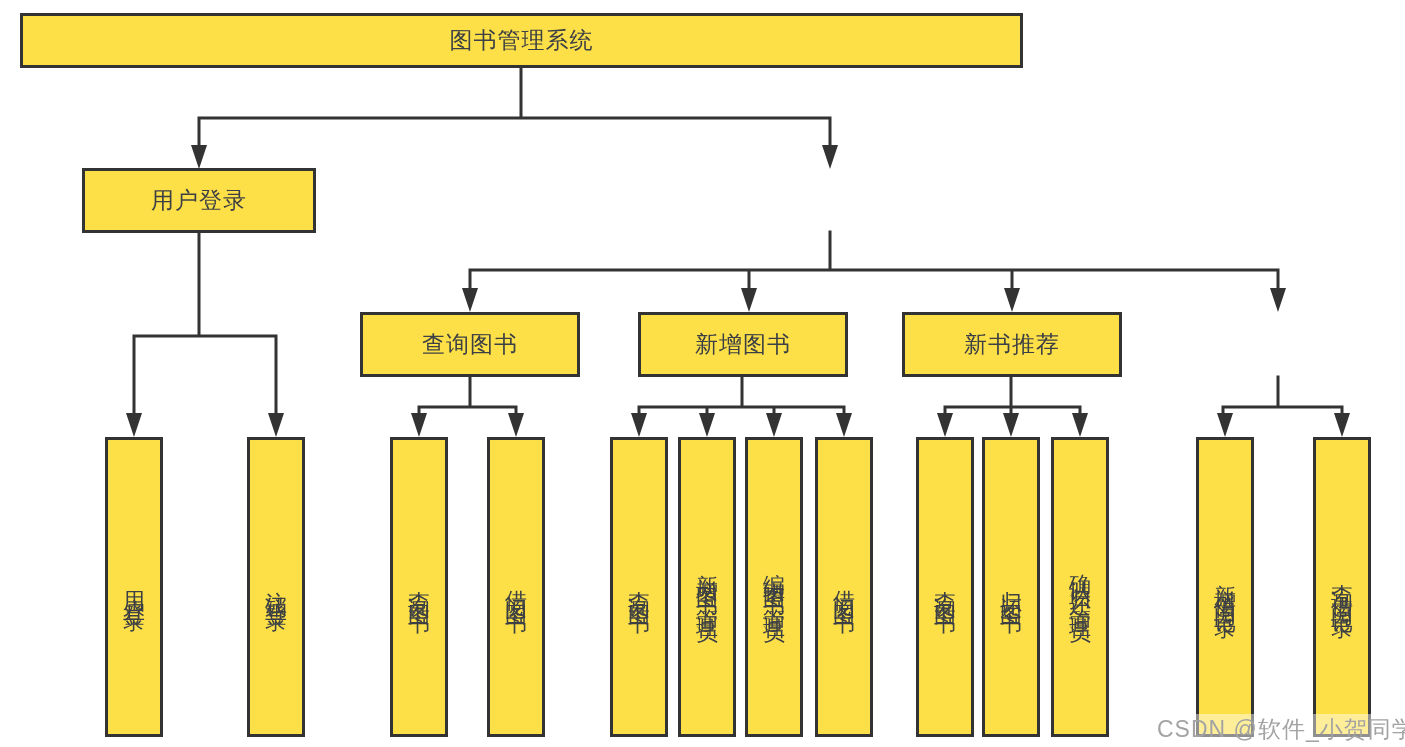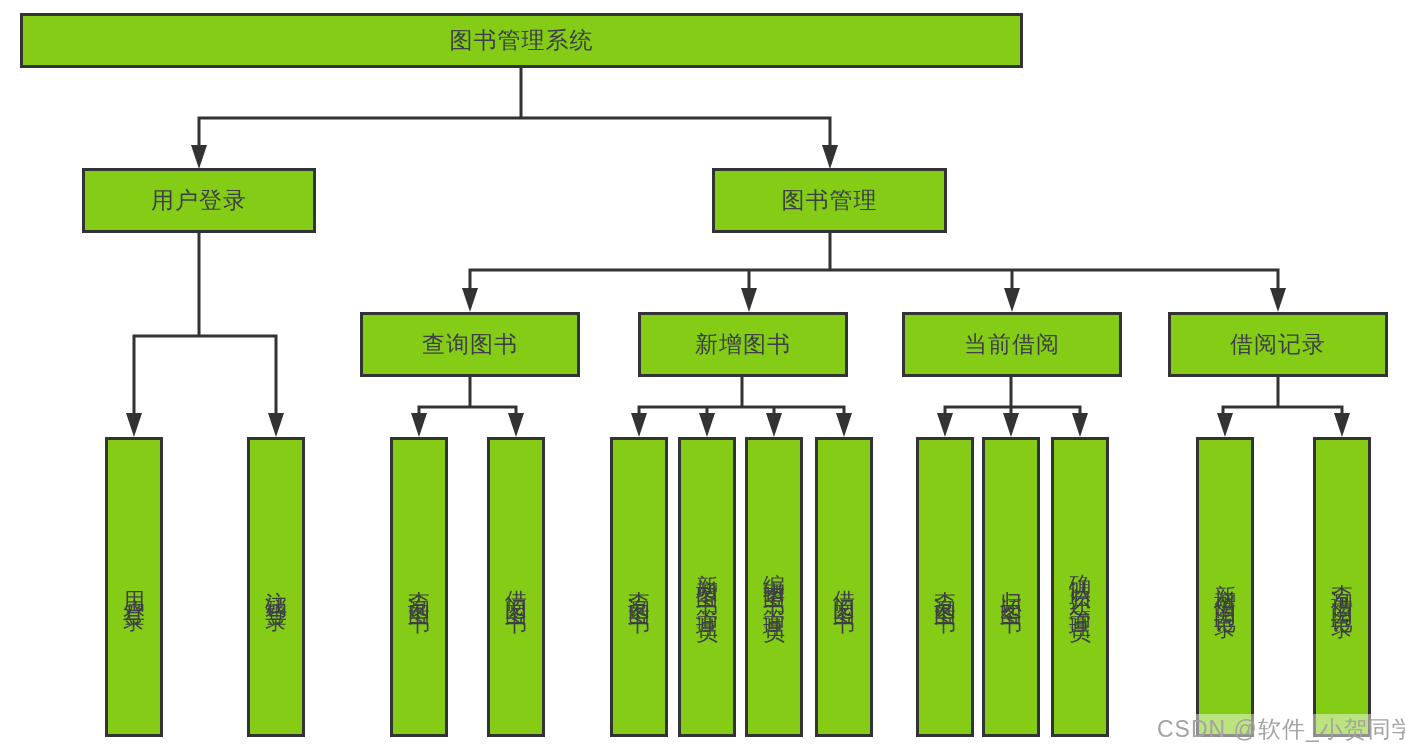--- a/index.html
+++ b/index.html
@@ -7,21 +7,21 @@
     position:relative;
     width:1405px;height:747px;
     background:#ffffff;
     font-family:"Liberation Sans","DejaVu Sans",sans-serif;
     overflow:hidden;
   }
   .connectors{position:absolute;left:0;top:0;width:1405px;height:747px;z-index:1;}
   .box{
     position:absolute;
     box-sizing:border-box;
-    background:#84cc16;
+    background:#fde047;
     border:3px solid #333333;
     color:#3c3f44;
     display:flex;align-items:center;justify-content:center;
     z-index:2;
   }
   .box.h{font-size:23px;letter-spacing:1px;}
   .box.v{font-size:22px;}
   .vtext{
     writing-mode:vertical-rl;
     line-height:1;
@@ -87,26 +87,24 @@
       <path d="M1003 413 H1019 L1011 437 Z"></path>
       <path d="M1072 413 H1088 L1080 437 Z"></path>
       <path d="M1217 413 H1233 L1225 437 Z"></path>
       <path d="M1334 413 H1350 L1342 437 Z"></path>
     </g>
   </svg>
 
   <div class="box h" style="left:20px;top:13px;width:1003px;height:55px;">图书管理系统</div>
 
   <div class="box h" style="left:82px;top:168px;width:234px;height:65px;">用户登录</div>
-  <div class="box h" style="left:712px;top:168px;width:235px;height:65px;">图书管理</div>
 
   <div class="box h" style="left:360px;top:312px;width:220px;height:65px;">查询图书</div>
   <div class="box h" style="left:638px;top:312px;width:210px;height:65px;">新增图书</div>
-  <div class="box h" style="left:902px;top:312px;width:220px;height:65px;">当前借阅</div>
-  <div class="box h" style="left:1168px;top:312px;width:220px;height:65px;">借阅记录</div>
+  <div class="box h" style="left:902px;top:312px;width:220px;height:65px;">新书推荐</div>
 
   <div class="box v" style="left:105px;top:437px;width:58px;height:300px;">
     <span class="vtext">用户登录</span>
   </div>
   <div class="box v" style="left:247px;top:437px;width:58px;height:300px;">
     <span class="vtext">注销登录</span>
   </div>
 
   <div class="box v" style="left:390px;top:437px;width:58px;height:300px;">
     <span class="vtext">查询图书</span>

